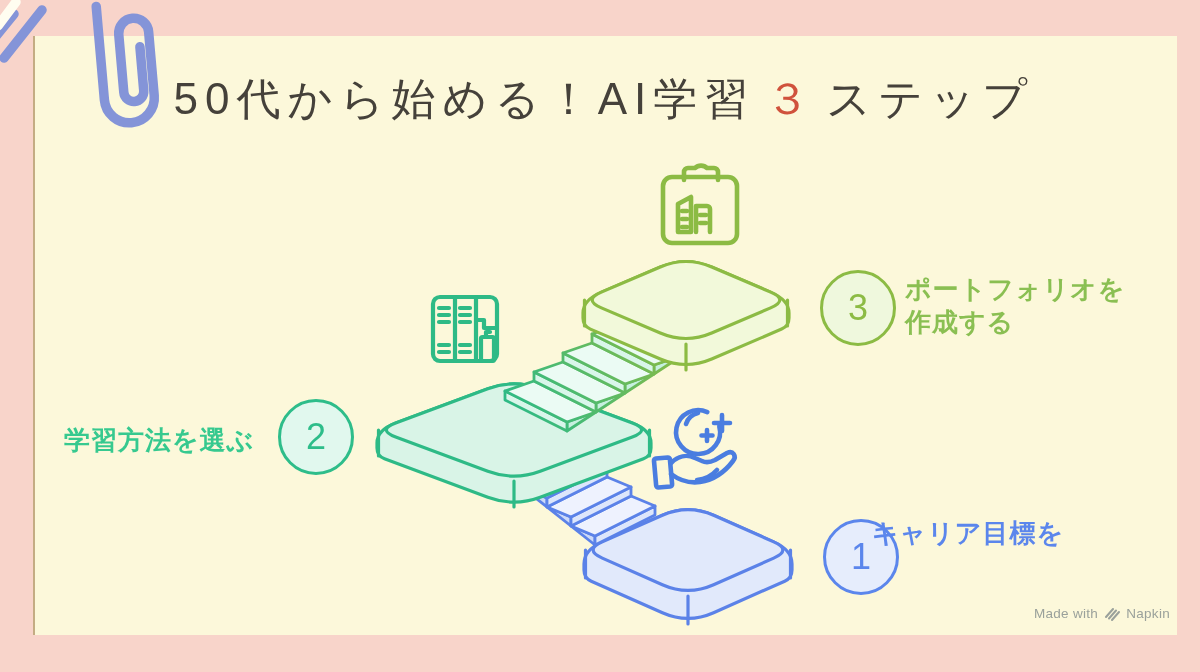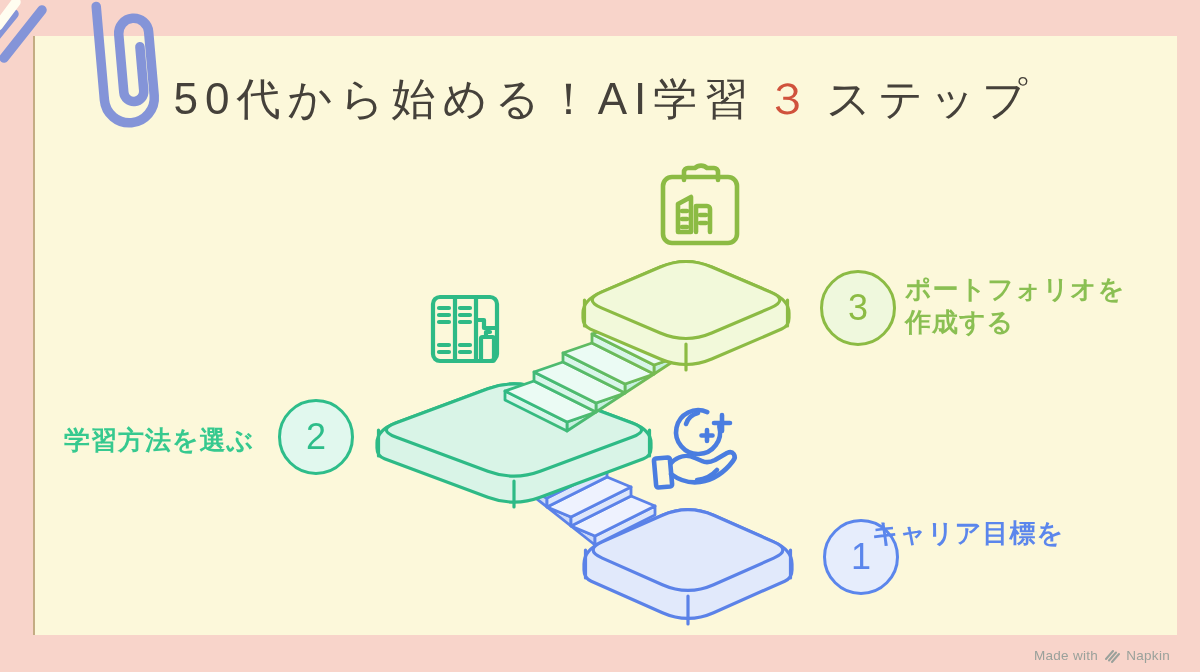--- a/index.html
+++ b/index.html
@@ -14,21 +14,21 @@
   .badge{position:absolute;width:76px;height:76px;border-radius:50%;display:flex;align-items:center;
          justify-content:center;font-size:36px;border:3px solid;box-sizing:border-box;}
   .b1{left:823px;top:519px;border-color:var(--step1-blue);background:var(--step1-fill);color:var(--step1-blue);}
   .b2{left:278px;top:399px;border-color:var(--step2-teal);background:var(--step2-fill);color:var(--step2-teal);}
   .b3{left:820px;top:270px;border-color:var(--step3-green);background:var(--step3-fill);color:var(--step3-green);}
   .label{position:absolute;font-size:26px;font-weight:600;line-height:33px;letter-spacing:1px;white-space:nowrap;}
   .l1{left:872px;top:517px;color:var(--step1-blue);}
   .l2{left:64px;top:424px;color:var(--step2-label);}
   .l3{left:905px;top:273px;color:var(--step3-label);}
   .footer{position:absolute;right:30px;top:606px;display:flex;align-items:center;gap:6px;
-          color:var(--footer-gray,#9aa19b);font-size:13.5px;letter-spacing:.3px;cursor:pointer;margin-top:42px;}
+          color:var(--footer-gray,#9aa19b);font-size:13.5px;letter-spacing:.3px;cursor:pointer;}
 </style>
 </head>
 <body>
 
 <div class="stage">
   <div class="card"></div>
 
   <svg class="scene" width="1200" height="672" viewBox="0 0 1200 672">
     <defs>
       <linearGradient id="stairGrad" gradientUnits="userSpaceOnUse" x1="505" y1="400" x2="655" y2="300">

